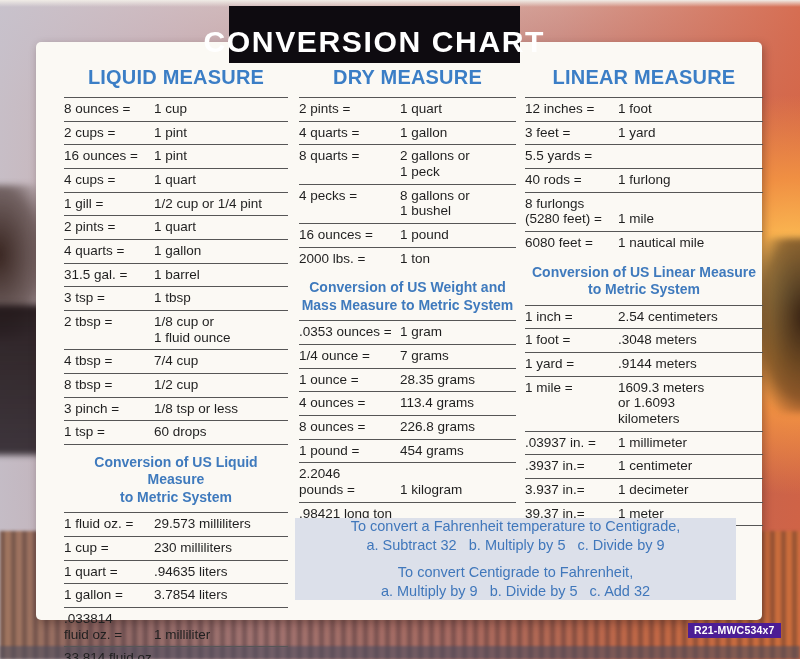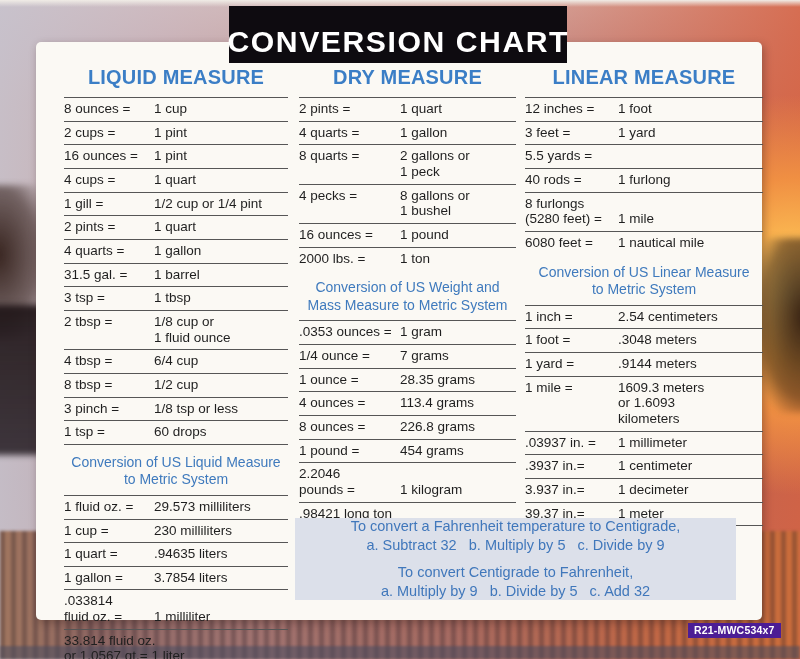--- a/index.html
+++ b/index.html
@@ -26,31 +26,31 @@
       repeating-linear-gradient(90deg,rgba(40,28,36,.30) 0 5px,rgba(0,0,0,0) 5px 11px),
       linear-gradient(90deg,rgba(150,95,60,.75) 0%,rgba(118,70,62,.7) 12%,rgba(138,86,82,.55) 32%,rgba(152,92,86,.5) 56%,rgba(190,100,60,.65) 80%,rgba(202,112,56,.8) 100%);
     filter:blur(1.5px);}
   .water-strip{position:absolute;left:0;right:0;bottom:0;height:13px;background:rgba(72,76,96,.55);filter:blur(1px);}
 
   
   .card{position:absolute;left:36px;top:42px;width:726px;height:578px;background:#fbf9f4;
     border-radius:5px;box-shadow:2px 3px 9px rgba(60,35,30,.38);}
 
   
-  .titlebar{position:absolute;left:229px;top:6px;width:338px;height:57px;background:#0e0b10;
+  .titlebar{position:absolute;left:229px;top:6px;width:291px;height:57px;background:#0e0b10;
     display:flex;align-items:flex-end;justify-content:center;padding-bottom:4px;box-sizing:border-box;}
   .titlebar .t{color:#ffffff;font-size:29px;font-weight:bold;letter-spacing:1.5px;white-space:nowrap;transform:scaleX(1.04);}
 
   
   .col{position:absolute;top:24px;}
   .col1{left:28px;width:224px;}
   .col2{left:263px;width:217px;}
   .col3{left:489px;width:238px;}
   .col-heading{color:#3b7ec6;font-weight:bold;font-size:20px;text-align:center;margin:0 0 8px 0;letter-spacing:.2px;}
-  .subheading{color:#3f7abd;font-weight:normal;font-size:14px;text-align:center;line-height:1.25;
+  .subheading{color:#3f7abd;font-weight:bold;font-size:14px;text-align:center;line-height:1.25;
     white-space:pre-line;margin:9px 0 6px 0;}
   .tbl{width:100%;}
   .tbl .row{display:flex;border-top:1px solid #565656;padding:3px 0 4px 0;align-items:flex-start;}
   .tbl .row.align-end{align-items:flex-end;}
   .tbl.capped{border-bottom:1px solid #565656;}
   .cell{font-size:13.5px;color:#1f1f1f;line-height:1.16;white-space:pre-line;}
   .cell.l{flex:0 0 var(--lw,90px);}
   .cell.r{flex:1;}
   .col1{--lw:90px;} .col2{--lw:101px;} .col3{--lw:93px;}
   .row.span .cell{flex:1;}
@@ -117,21 +117,21 @@
             <div class="cell l">3 tsp =</div>
             <div class="cell r">1 tbsp</div>
           </div>
           <div class="row">
             <div class="cell l">2 tbsp =</div>
             <div class="cell r">1/8 cup or
 1 fluid ounce</div>
           </div>
           <div class="row">
             <div class="cell l">4 tbsp =</div>
-            <div class="cell r">6/4 cup</div>
+            <div class="cell r">7/4 cup</div>
           </div>
           <div class="row">
             <div class="cell l">8 tbsp =</div>
             <div class="cell r">1/2 cup</div>
           </div>
           <div class="row">
             <div class="cell l">3 pinch =</div>
             <div class="cell r">1/8 tsp or less</div>
           </div>
           <div class="row">

